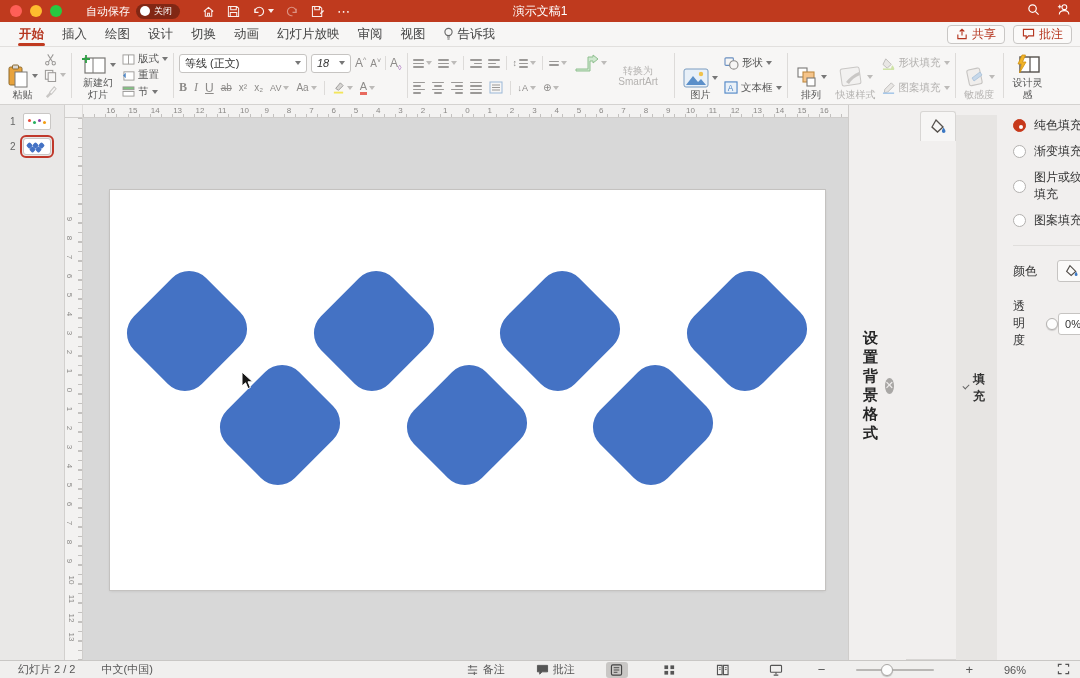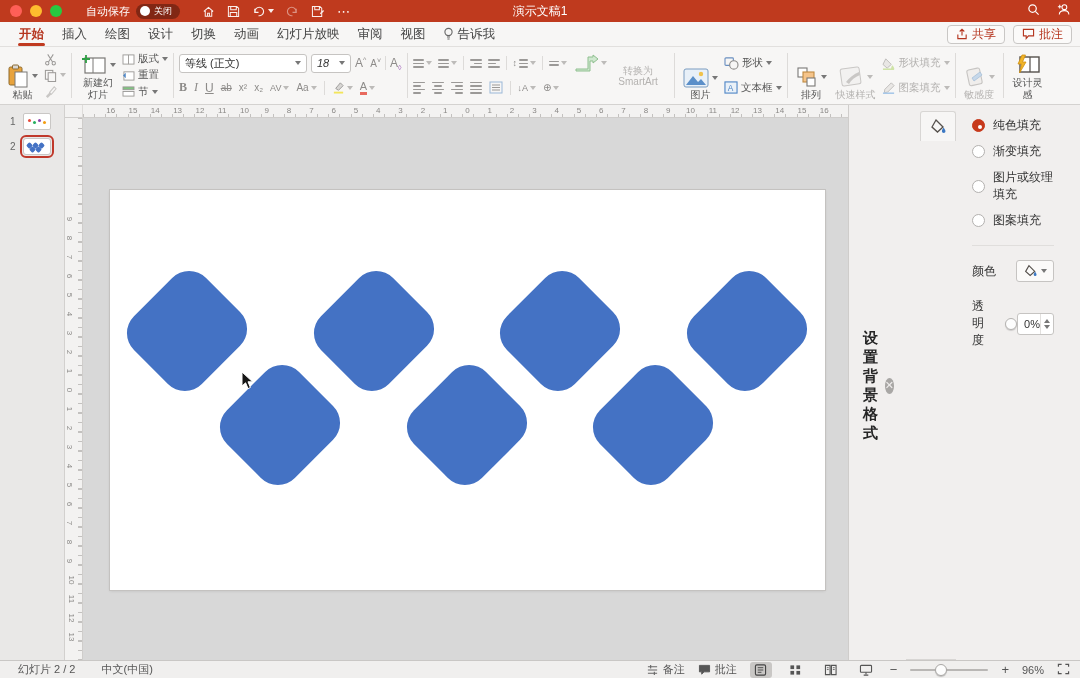--- a/index.html
+++ b/index.html
@@ -128,21 +128,21 @@
   .dnar { width:0;height:0;border-left:3px solid transparent;border-right:3px solid transparent;border-top:4px solid #777; }
   .fp-foot { padding:10px 12px 14px; display:flex; justify-content:center; gap:10px; }
   .foot-btn { height:22px; padding:0 12px; border-radius:11px; border:1px solid #cfcdcb; background:#ec4899;
     font-size:12px; color:#333; display:flex; align-items:center; }
   .foot-btn.dis { background:#eceae8; color:#b0aeac; border-color:#dddbd9; }
 
   
   .statusbar { height:18px; background:#f0efee; border-top:1px solid #c9c7c5; display:flex;
     align-items:center; padding:0 10px 0 18px; font-size:11px; color:#555; flex:0 0 auto; gap:8px; }
   .sb-left { display:flex; gap:26px; }
-  .sb-right { margin-left:auto; display:flex; align-items:center; gap:13px; }
+  .sb-right { margin-left:auto; display:flex; align-items:center; gap:31px; }
   .sb-item { display:flex; align-items:center; gap:4px; }
   .viewbtn { width:22px; height:16px; display:flex; align-items:center; justify-content:center; border-radius:3px; }
   .viewbtn.active { background:#c9c7c5; }
   .sb-slider { width:78px; height:2px; background:#b9b7b5; border-radius:1px; position:relative; }
   .sb-knob { width:12px; height:12px; border-radius:50%; background:#fdfdfd; border:1px solid #aaa8a6;
     position:absolute; top:-5px; left:32%; box-shadow:0 1px 1px rgba(0,0,0,.2); }
 </style>
 </head>
 <body>
 
@@ -691,20 +691,24 @@
         <span class="fp-close">✕</span>
       </div>
       <div class="fp-tabs">
         <span class="fp-tab">
           <svg width="17" height="17" viewBox="0 0 17 17">
               <path d="M6 2 L13 9 L7.5 14 L2 9 Z" fill="none" stroke="#55504c" stroke-width="1.3"></path>
               <path d="M13.5 9.5 C13.5 9.5 15.5 12 15.5 13.2 A1.8 1.8 0 0 1 11.9 13.2 C11.9 12 13.5 9.5 13.5 9.5 Z" fill="#3b78c3"></path>
             </svg>
         </span>
       </div>
+      <div class="fp-section">
+        <span class="chev"></span>
+        <span>填充</span>
+      </div>
       <div class="fp-body">
         <div class="opt selected">
           <span class="radio"></span>
           <span>纯色填充</span>
         </div>
         <div class="opt">
           <span class="radio"></span>
           <span>渐变填充</span>
         </div>
         <div class="opt">

